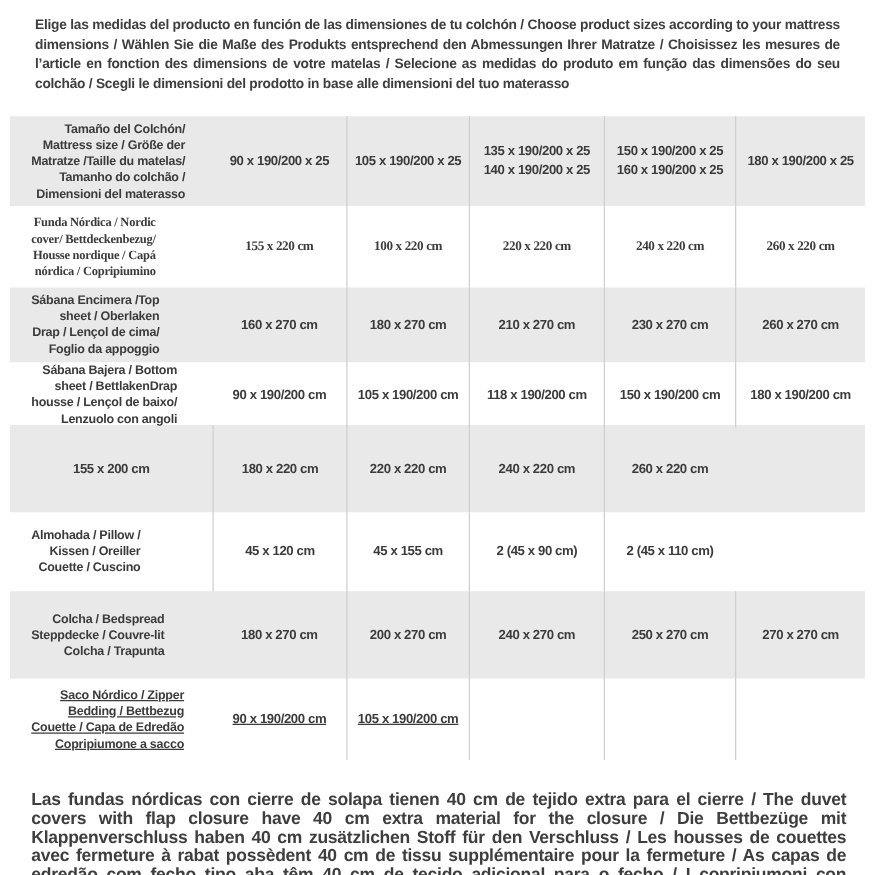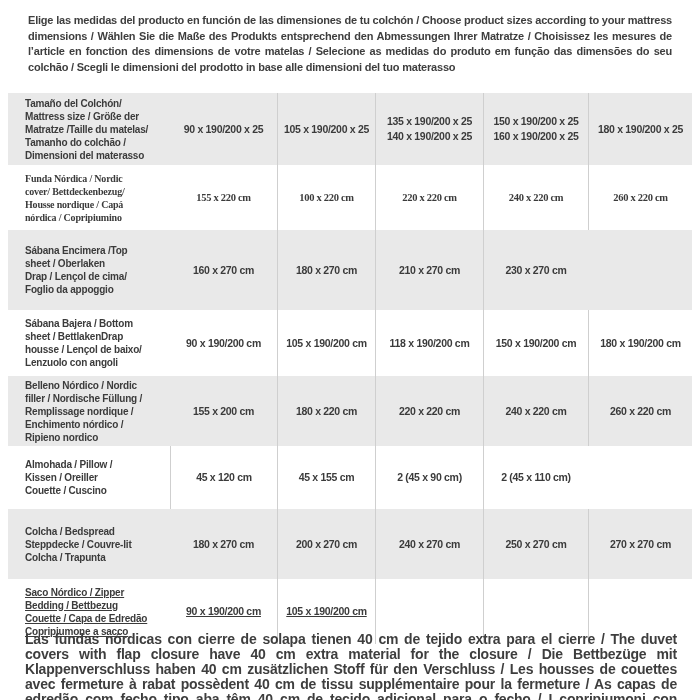--- a/index.html
+++ b/index.html
@@ -32,38 +32,38 @@
     top:93px;left:8px;width:684px;
   }
   .row{
     display:grid;
     grid-template-columns:162px 107px 98px 108px 105px 104px;
   }
   .row:nth-child(odd){background:var(--gray-row);}
   .row:nth-child(even){background:#ffffff;}
   .row:nth-child(1){height:72px;}
   .row:nth-child(2){height:65px;font-family:Liberation Serif, serif;}
-  .row:nth-child(3){height:80px;}
-  .row:nth-child(4){height:66px;}
+  .row:nth-child(3){height:60px;}
+  .row:nth-child(4){height:50px;}
   .row:nth-child(5){height:70px;}
   .row:nth-child(6){height:63px;}
   .row:nth-child(7){height:70px;}
   .row:nth-child(8){height:65px;text-decoration:underline;}
   .cell{
     display:flex;
     align-items:center;
     white-space:pre-line;
     font-weight:bold;
     color:var(--ink);
   }
   .cell.label{
     padding-left:17px;
     font-size:10px;
     line-height:13px;
-    text-align:left;
+    text-align:right;
     letter-spacing:-0.2px;
   }
   .cell.value{
     justify-content:center;
     text-align:center;
     font-size:10.5px;
     line-height:15px;
     letter-spacing:-0.3px;
   }
   .cell.sep{border-left:1px solid var(--sep);}
@@ -111,38 +111,34 @@
       </div>
       <div class="row">
         <div class="cell label">Sábana Encimera /Top
 sheet / Oberlaken
 Drap / Lençol de cima/
 Foglio da appoggio</div>
         <div class="cell value">160 x 270 cm</div>
         <div class="cell value sep">180 x 270 cm</div>
         <div class="cell value sep">210 x 270 cm</div>
         <div class="cell value sep">230 x 270 cm</div>
+        <div class="cell value sep">260 x 270 cm</div>
       </div>
       <div class="row">
         <div class="cell label">Sábana Bajera / Bottom
 sheet / BettlakenDrap
 housse / Lençol de baixo/
 Lenzuolo con angoli</div>
         <div class="cell value">90 x 190/200 cm</div>
         <div class="cell value sep">105 x 190/200 cm</div>
         <div class="cell value sep">118 x 190/200 cm</div>
         <div class="cell value sep">150 x 190/200 cm</div>
         <div class="cell value sep">180 x 190/200 cm</div>
       </div>
       <div class="row">
-        <div class="cell label">Belleno Nórdico / Nordic
-filler / Nordische Füllung /
-Remplissage nordique /
-Enchimento nórdico /
-Ripieno nordico</div>
         <div class="cell value">155 x 200 cm</div>
         <div class="cell value sep">180 x 220 cm</div>
         <div class="cell value sep">220 x 220 cm</div>
         <div class="cell value sep">240 x 220 cm</div>
         <div class="cell value sep">260 x 220 cm</div>
       </div>
       <div class="row">
         <div class="cell label">Almohada  / Pillow /
 Kissen / Oreiller
 Couette / Cuscino</div>

